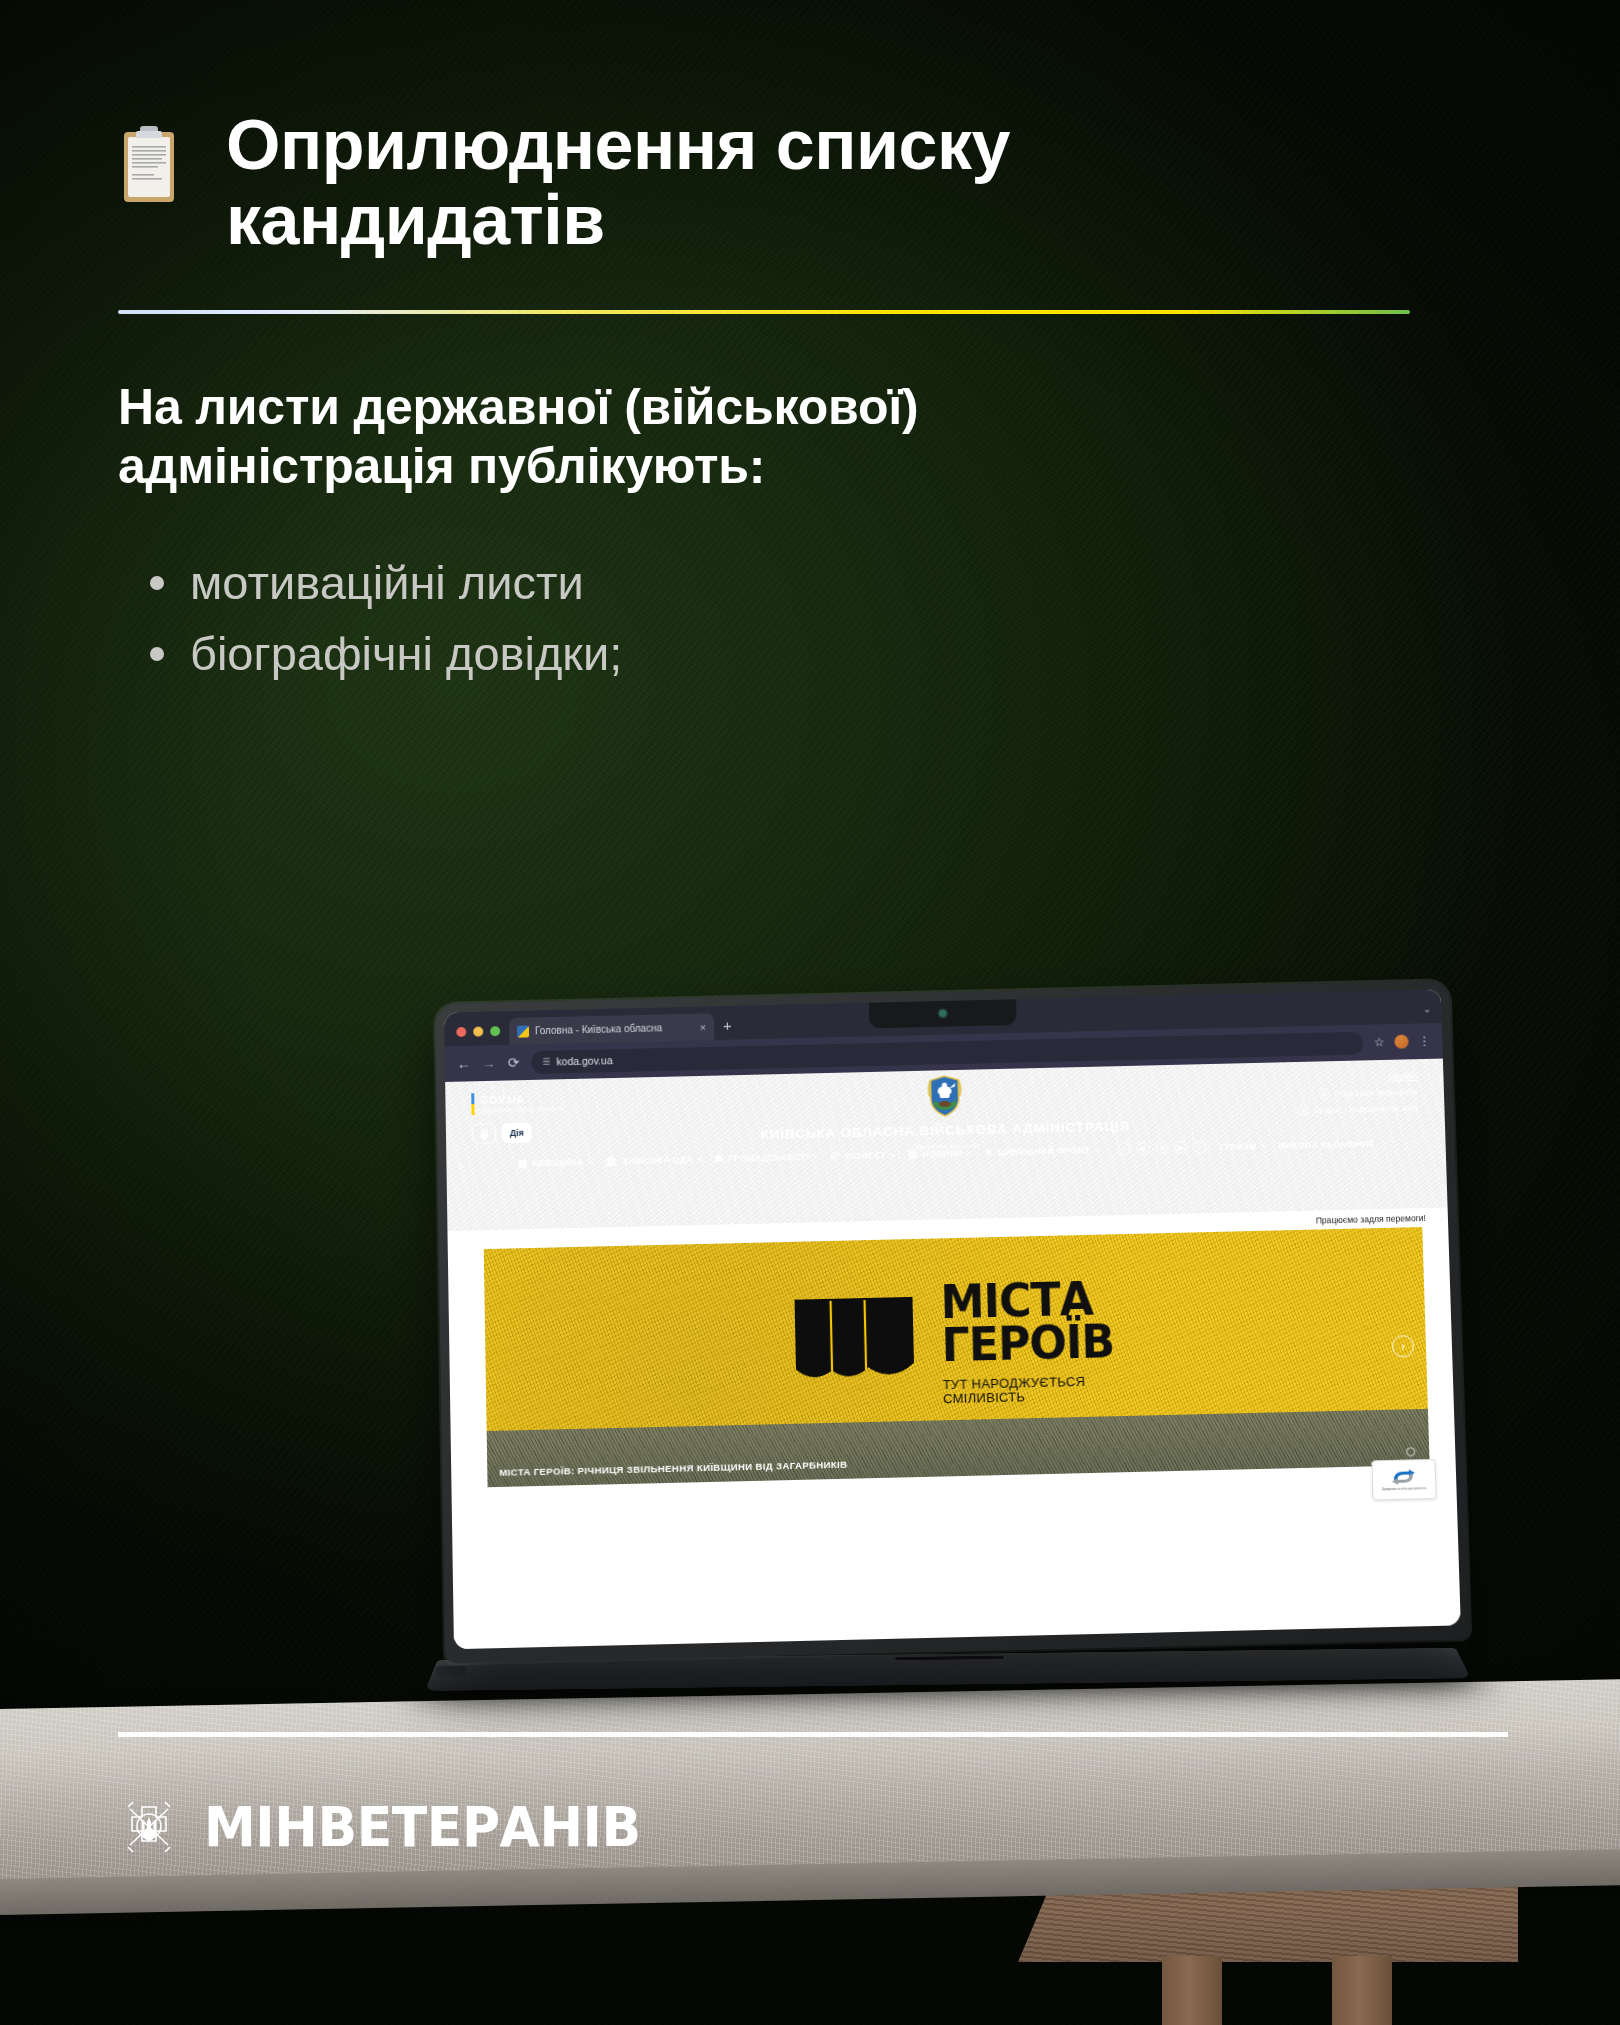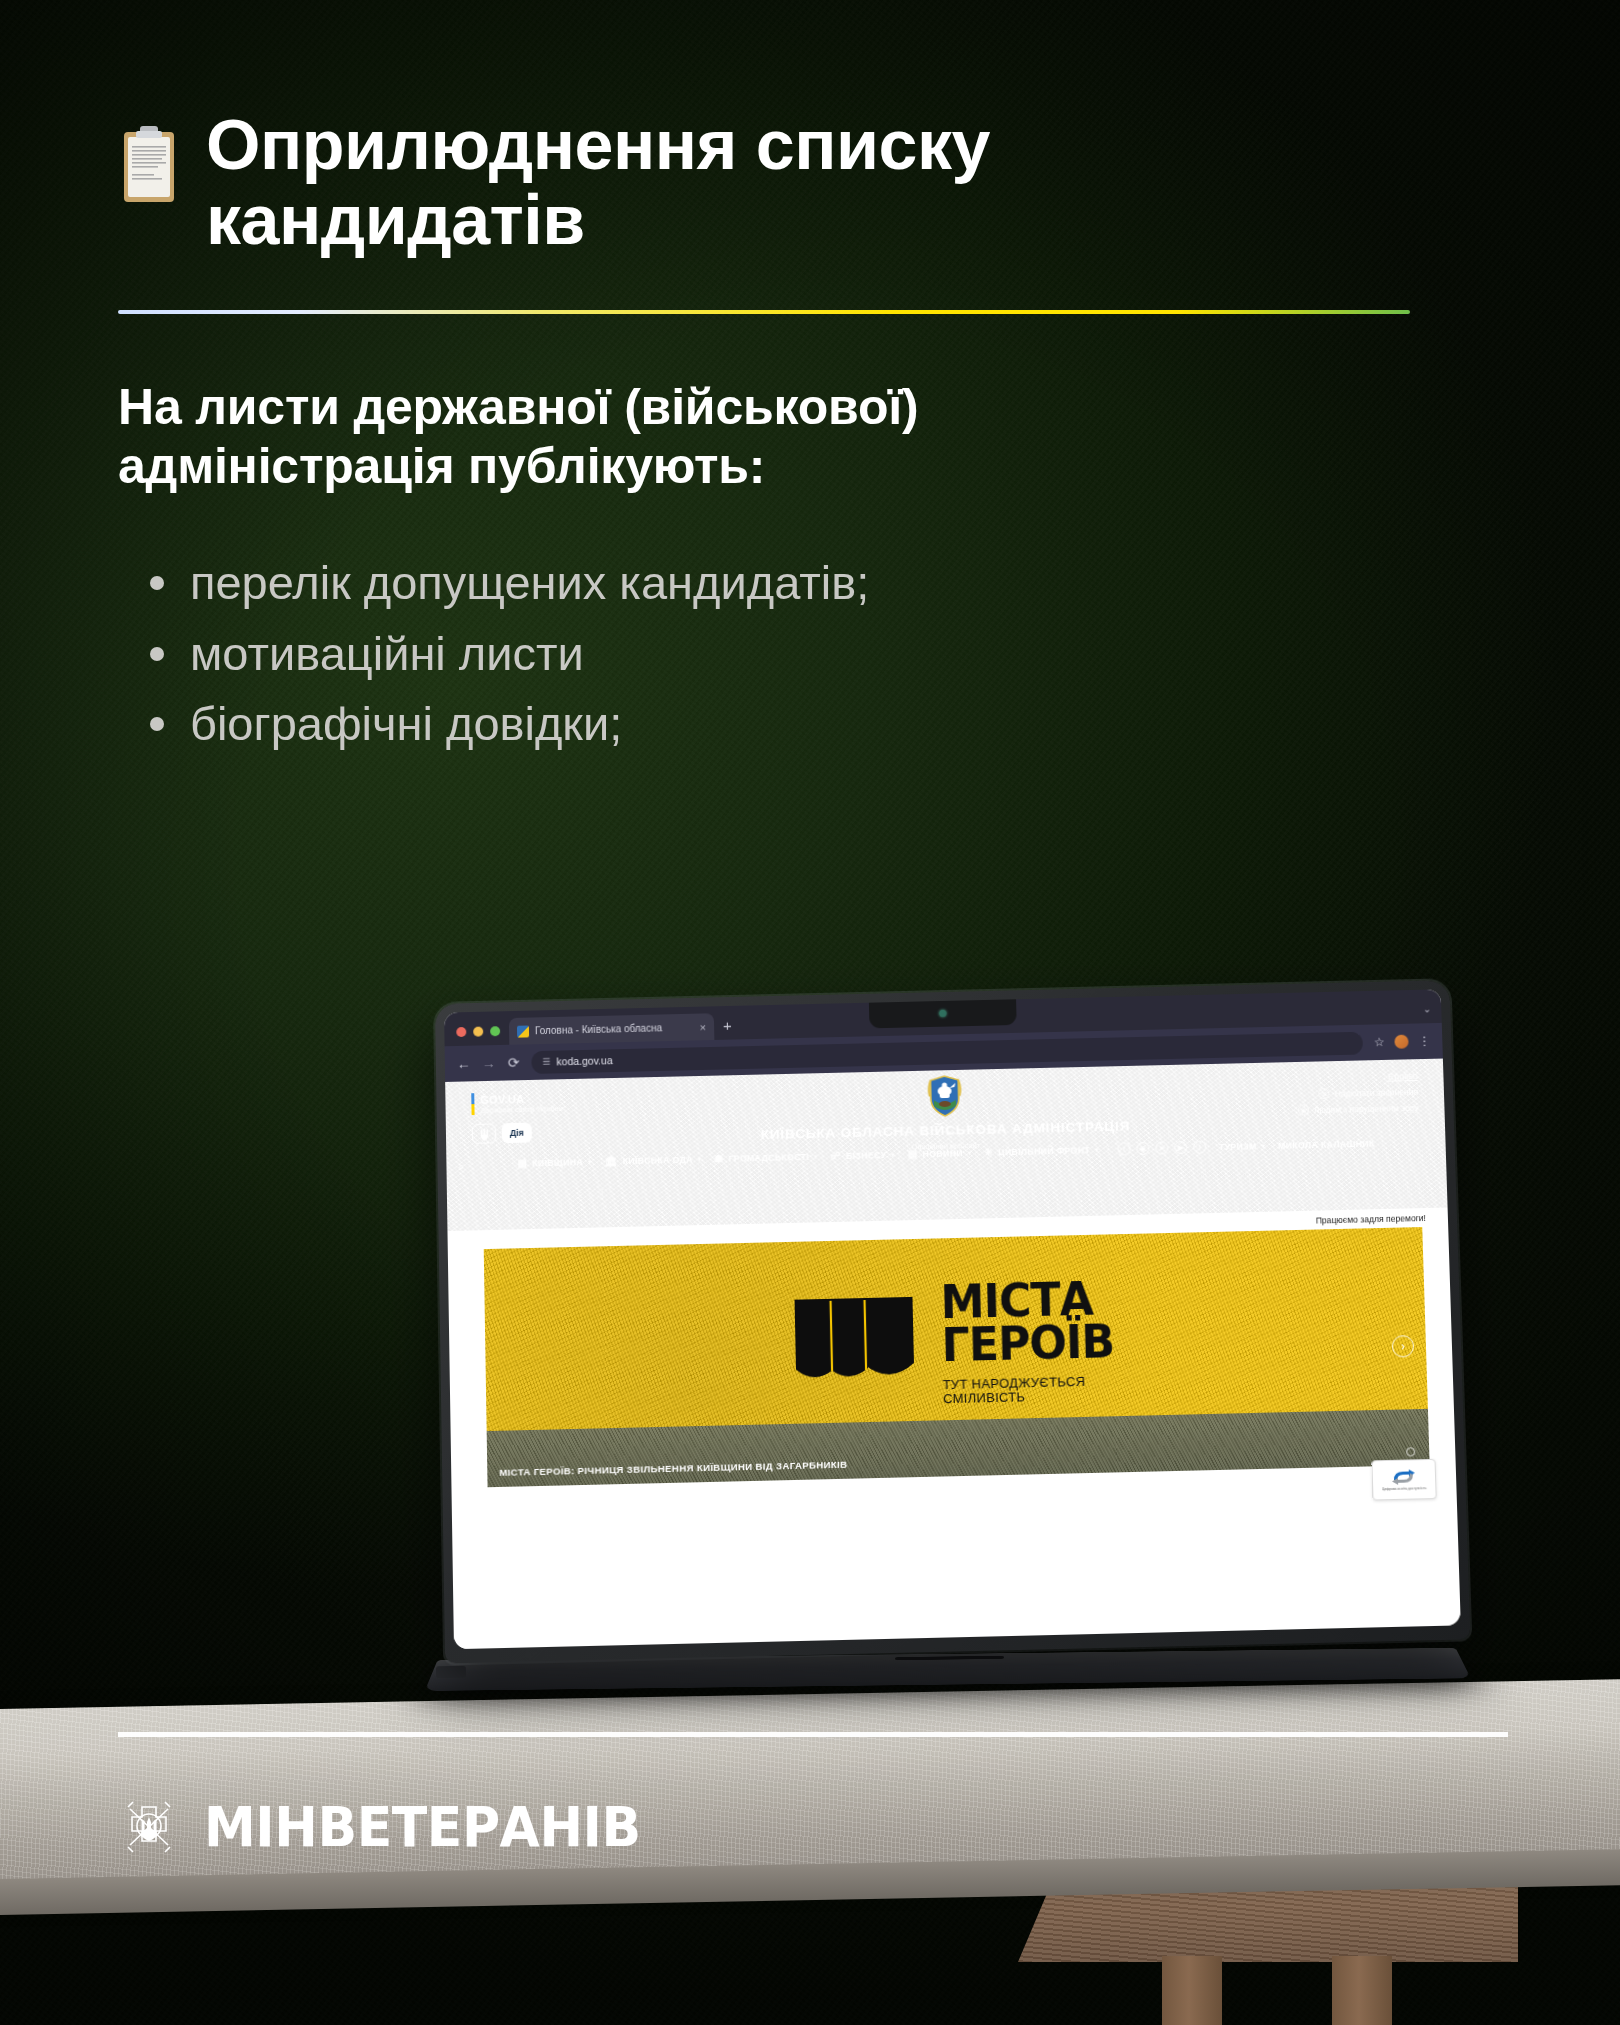--- a/index.html
+++ b/index.html
@@ -39,21 +39,21 @@
     padding:108px 120px 0 118px;
   }
   .clipboard{
     width:62px; height:82px; flex:0 0 auto; margin-top:16px;
     position:relative;
   }
   .clipboard svg{ display:block; width:100%; height:100%; }
 
   h1.page-title{
     font-size:70px; line-height:1.07; font-weight:700; color:#ffffff;
-    letter-spacing:-0.5px; max-width:1000px;
+    letter-spacing:-0.5px; max-width:1000px;margin-left:20px;
   }
 
   .divider{
     margin:52px 120px 0 118px; height:4px; width:1292px;
     background:linear-gradient(90deg,#cfe0ff 0%,#e3ecff 14%,#f0e86a 33%,#ffe400 60%,#ffe400 82%,#6fbf4a 100%);
     border-radius:2px;
   }
 
   h2.subtitle{
     margin:64px 120px 0 118px;
@@ -386,24 +386,20 @@
     <h1 class="page-title">Оприлюднення списку кандидатів</h1>
   </div>
 
   <div class="divider"></div>
 
   <h2 class="subtitle">На листи державної (військової) адміністрація публікують:</h2>
 
   <ul class="bullets">
     <li>
       <span class="dot"></span>
-      <span>перелік допущених кандидатів;</span>
-    </li>
-    <li>
-      <span class="dot"></span>
       <span>мотиваційні листи</span>
     </li>
     <li>
       <span class="dot"></span>
       <span>біографічні довідки;</span>
     </li>
   </ul>
 </div>
 
 <div class="desk-wrap">

